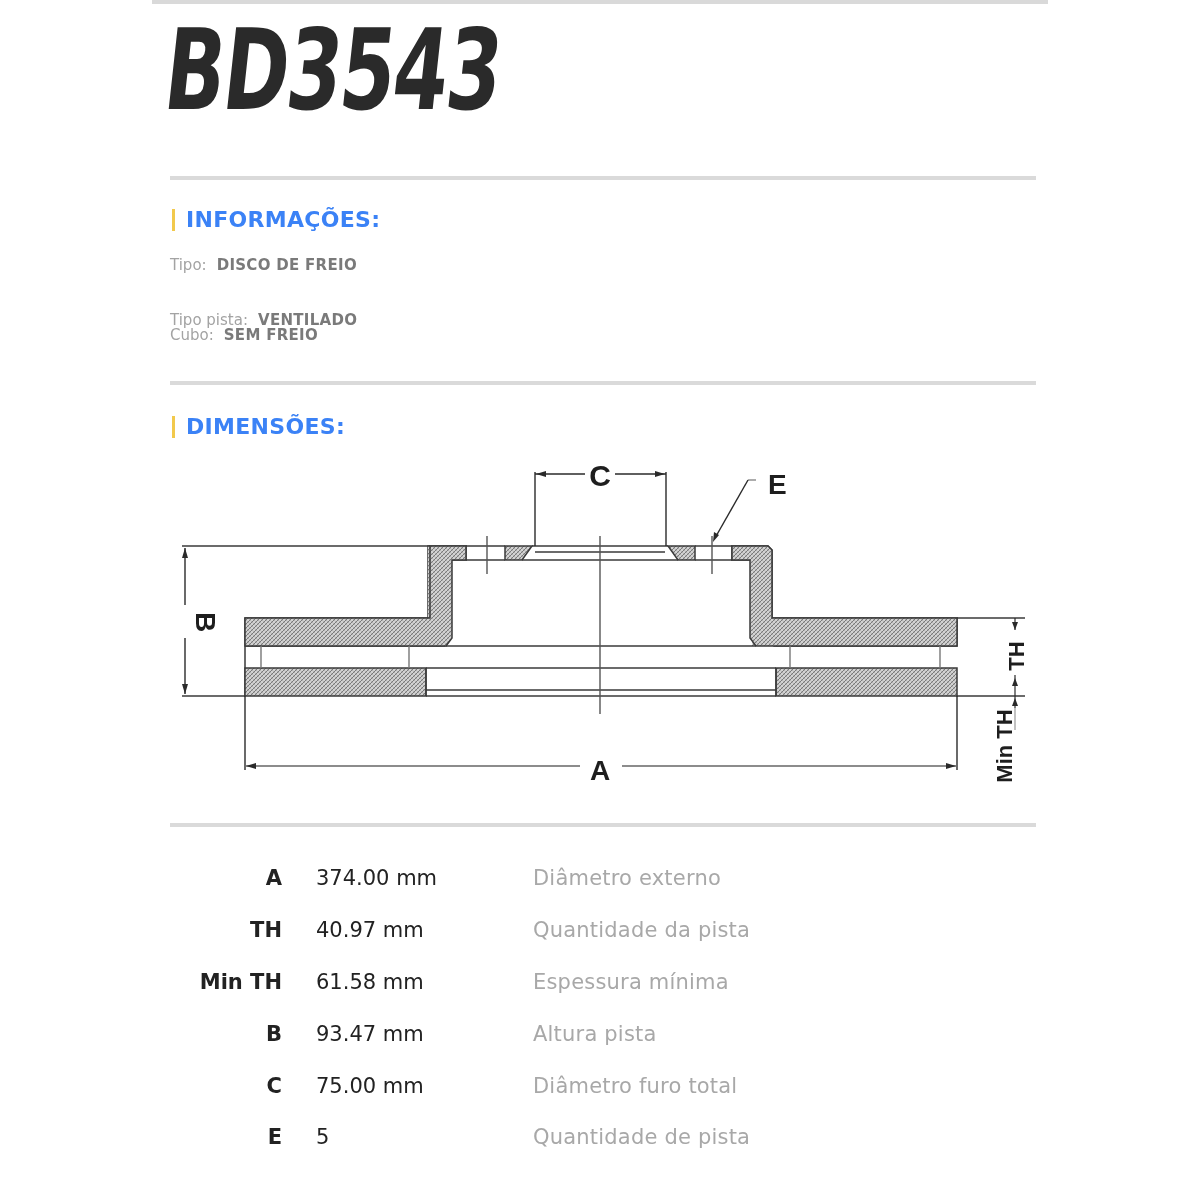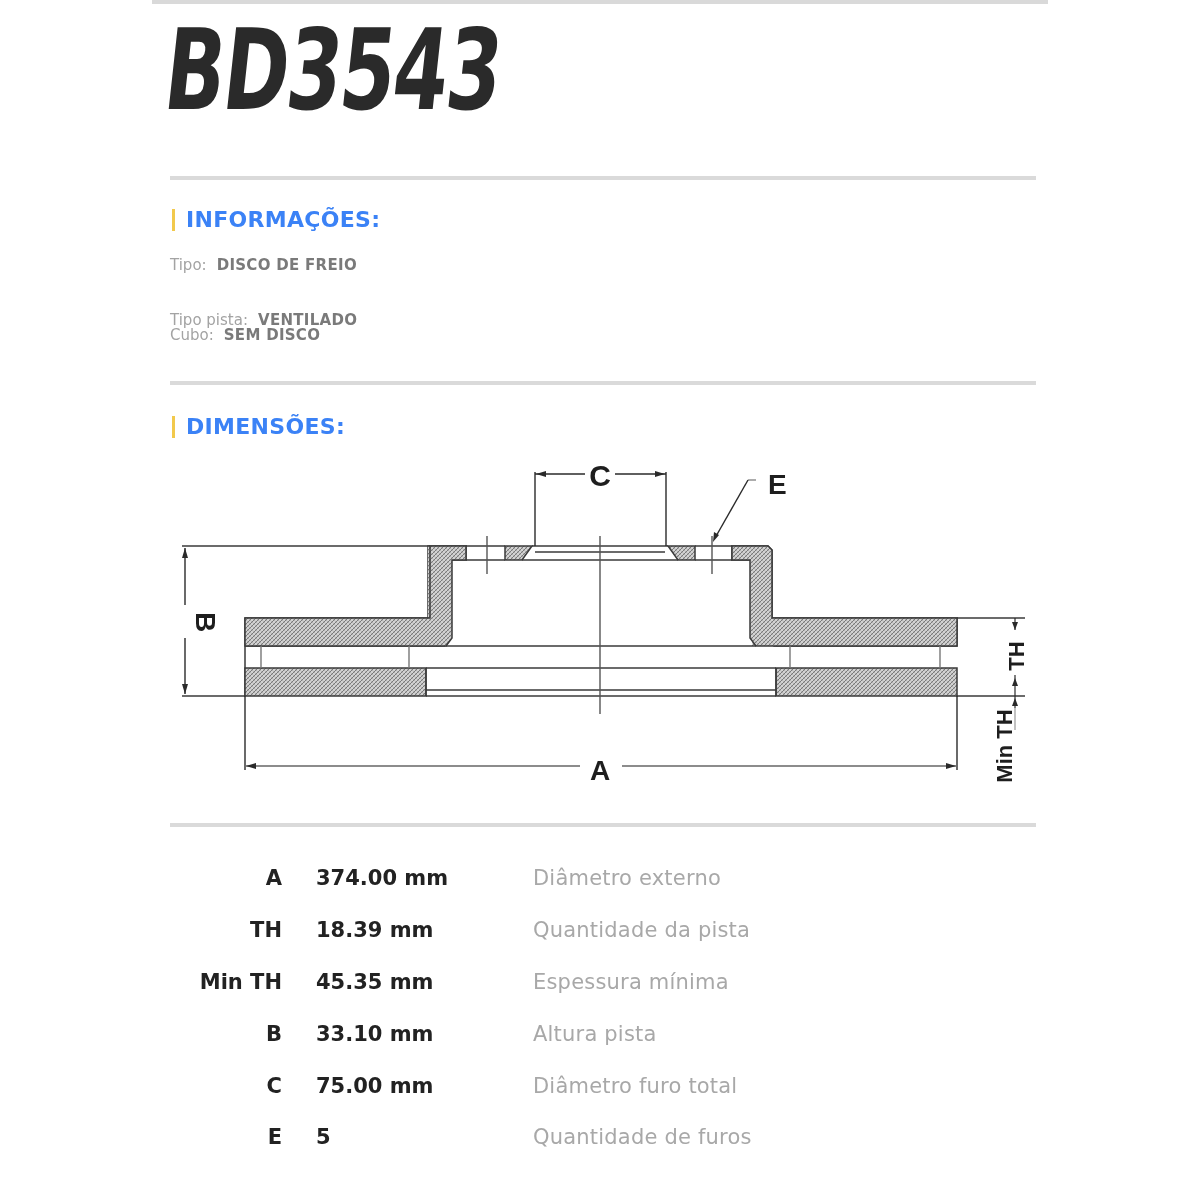--- a/index.html
+++ b/index.html
@@ -16,21 +16,21 @@
     }
     .section-head { position: absolute; left: 172px; display: flex; align-items: center; }
     .section-head .bar { width: 3px; height: 22px; background: #f2c94c; margin-right: 11px; }
     .section-head .title { font-weight: bold; font-size: 22px; color: #3b82f6; letter-spacing: 0.3px; }
     .info-row { position: absolute; left: 170px; font-size: 15px; white-space: nowrap; }
     .info-row .lbl { color: #a3a3a3; }
     .info-row .val { color: #7a7a7a; font-weight: bold; margin-left: 10px; letter-spacing: 0.3px; }
     .diagram { position: absolute; left: 160px; top: 450px; width: 890px; height: 360px; }
     .dim-row { position: absolute; left: 0; width: 1200px; height: 30px; font-size: 21px; }
     .dim-row .key { position: absolute; right: 918px; color: #222; font-weight: bold; text-align: right; white-space: nowrap; }
-    .dim-row .value { position: absolute; left: 316px; color: #222; font-weight: bold; white-space: nowrap; }
+    .dim-row .value { position: absolute; left: 316px; color: #222; font-weight: normal; white-space: nowrap; }
     .dim-row .desc { position: absolute; left: 533px; color: #a8a8a8; white-space: nowrap; letter-spacing: 0.2px; }
   </style>
 </head>
 <body>
 
 <div class="topline"></div>
 
 <div class="part-code">BD3543</div>
 
 <div class="divider" style="top:176px;"></div>
@@ -40,21 +40,21 @@
   <span class="title">INFORMAÇÕES:</span>
 </div>
 
 <div class="info-row" style="top:256px;">
   <span class="lbl">Tipo:</span><span class="val">DISCO DE FREIO</span>
 </div>
 <div class="info-row" style="top:291px;margin-top:20px;">
   <span class="lbl">Tipo pista:</span><span class="val">VENTILADO</span>
 </div>
 <div class="info-row" style="top:326px;">
-  <span class="lbl">Cubo:</span><span class="val">SEM DISCO</span>
+  <span class="lbl">Cubo:</span><span class="val">SEM FREIO</span>
 </div>
 
 <div class="divider" style="top:381px;"></div>
 
 <div class="section-head" style="top:414px;">
   <span class="bar"></span>
   <span class="title">DIMENSÕES:</span>
 </div>
 
 <svg class="diagram" viewBox="0 0 890 360" xmlns="http://www.w3.org/2000/svg">
@@ -174,35 +174,35 @@
 
 <div class="divider" style="top:823px;"></div>
 
 <div class="dim-row" style="top:866px;">
   <span class="key">A</span>
   <span class="value">374.00 mm</span>
   <span class="desc">Diâmetro externo</span>
 </div>
 <div class="dim-row" style="top:918px;">
   <span class="key">TH</span>
-  <span class="value">18.39 mm</span>
+  <span class="value">40.97 mm</span>
   <span class="desc">Quantidade da pista</span>
 </div>
 <div class="dim-row" style="top:970px;">
   <span class="key">Min TH</span>
-  <span class="value">45.35 mm</span>
+  <span class="value">61.58 mm</span>
   <span class="desc">Espessura mínima</span>
 </div>
 <div class="dim-row" style="top:1022px;">
   <span class="key">B</span>
-  <span class="value">33.10 mm</span>
+  <span class="value">93.47 mm</span>
   <span class="desc">Altura pista</span>
 </div>
 <div class="dim-row" style="top:1074px;">
   <span class="key">C</span>
   <span class="value">75.00 mm</span>
   <span class="desc">Diâmetro furo total</span>
 </div>
 <div class="dim-row" style="top:1125px;">
   <span class="key">E</span>
   <span class="value">5</span>
-  <span class="desc">Quantidade de furos</span>
+  <span class="desc">Quantidade de pista</span>
 </div>
 
 </body></html>

